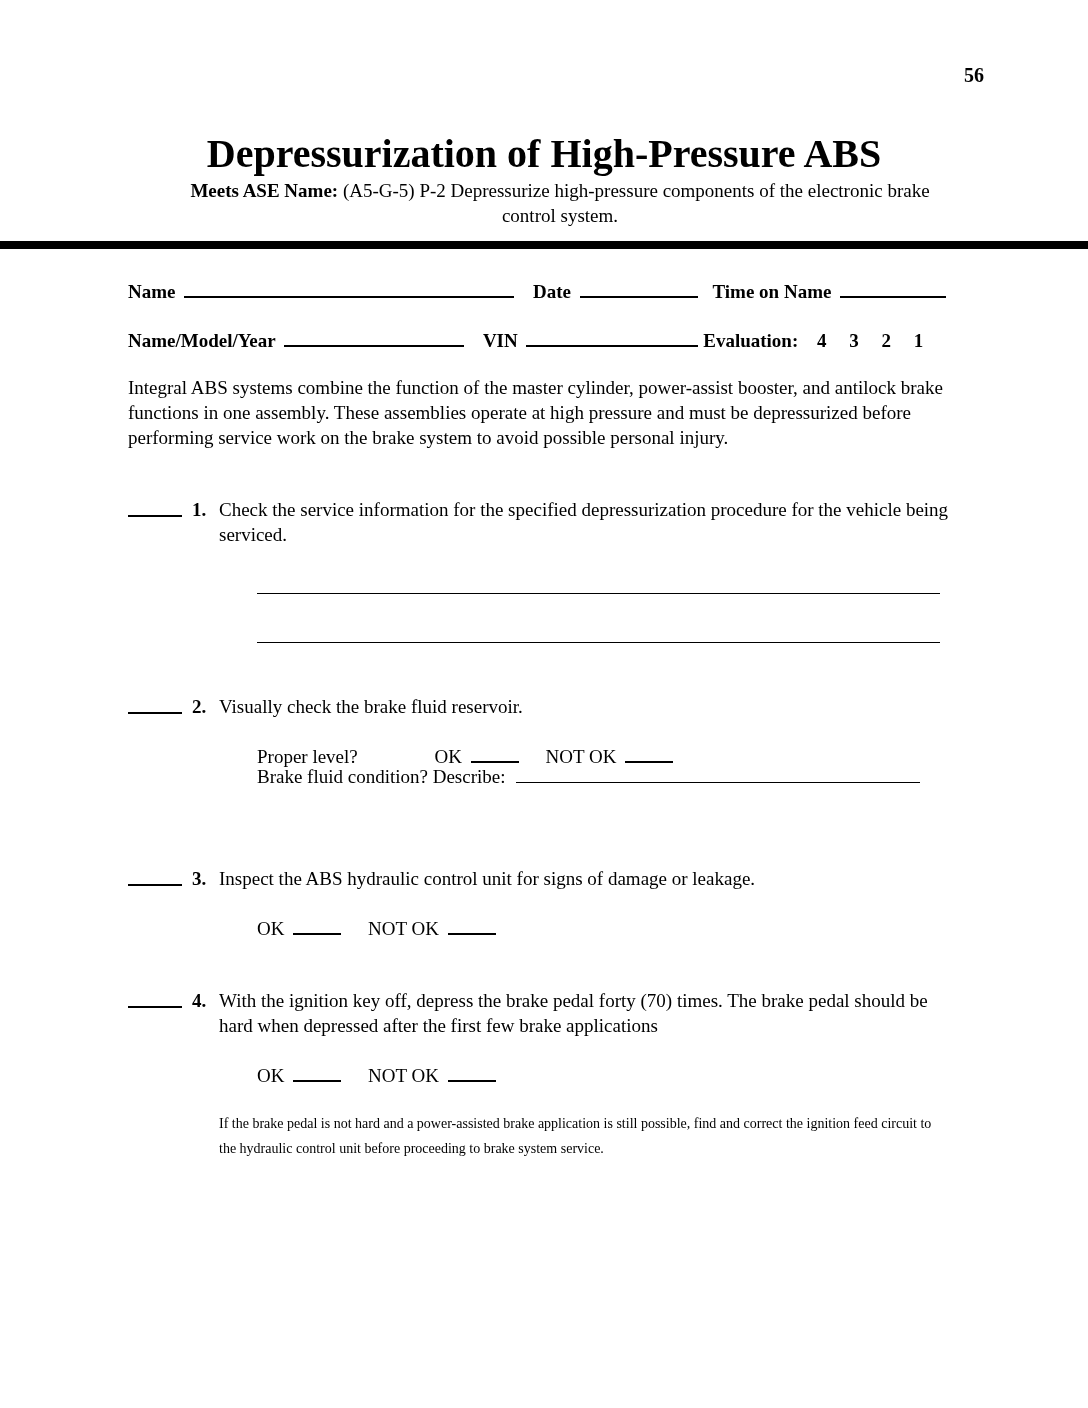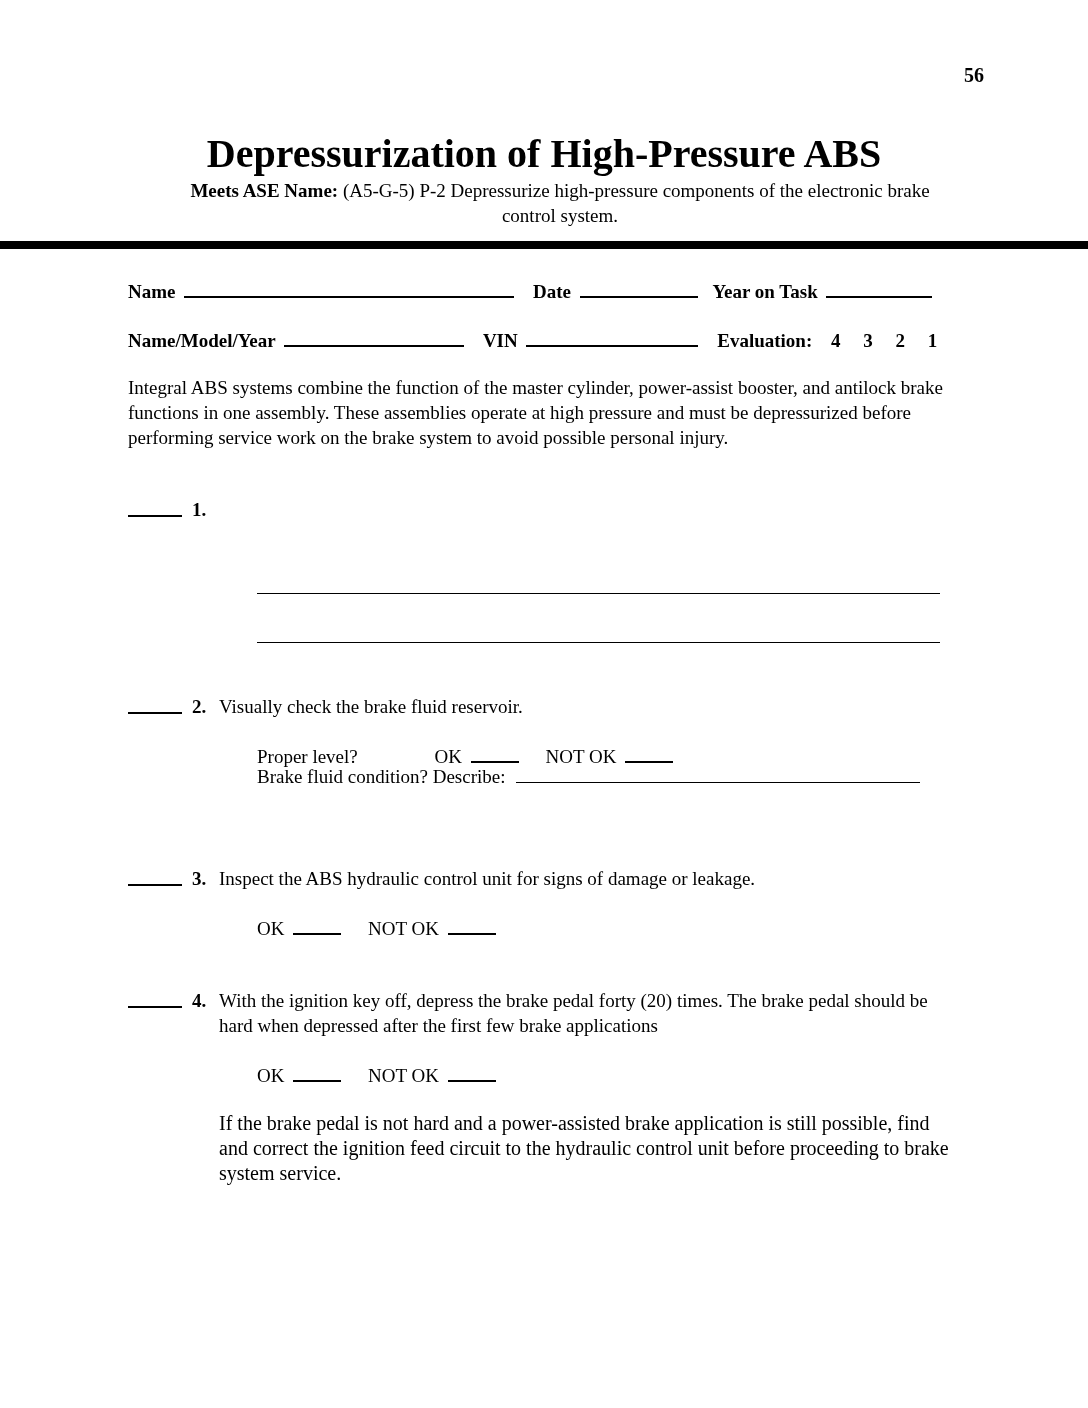--- a/index.html
+++ b/index.html
@@ -34,41 +34,42 @@
   <span>(A5-G-5) P-2  Depressurize high-pressure components of the electronic brake</span><br>
   <span>control system.</span>
 </div>
 <div class="abs rule"></div>
 
 <div class="abs field-row" style="top:278px;">
   <span>Name</span>
   <span class="blank" style="width:330px;margin-left:4px;"></span>
   <span style="margin-left:14px;">Date</span>
   <span class="blank" style="width:118px;margin-left:4px;"></span>
-  <span style="margin-left:10px;">Year on Task</span>
+  <span style="margin-left:10px;">Time on Name</span>
   <span class="blank" style="width:106px;margin-left:4px;"></span>
 </div>
 
 <div class="abs field-row" style="top:327px;">
   <span>Name/Model/Year</span>
   <span class="blank" style="width:180px;margin-left:4px;"></span>
   <span style="margin-left:14px;">VIN</span>
   <span class="blank" style="width:172px;margin-left:4px;"></span>
-  <span style="margin-left:14px;">Evaluation:</span>
+  <span style="">Evaluation:</span>
   <span style="margin-left:14px;">4</span>
   <span style="margin-left:18px;">3</span>
   <span style="margin-left:18px;">2</span>
   <span style="margin-left:18px;">1</span>
 </div>
 
 <div class="abs intro">Integral ABS systems combine the function of the master cylinder, power-assist booster, and antilock brake functions in one assembly.  These assemblies operate at high pressure and must be depressurized before performing service work on the brake system to avoid possible personal injury.</div>
 
 <div class="abs step" style="top:497px;width:860px;height:50px;">
   <span class="check"></span>
   <span class="num">1.</span>
+  <span class="text" style="width:730px;">Check the service information for the specified depressurization procedure for the vehicle being serviced.</span>
 </div>
 <div class="abs line" style="top:593px;left:257px;width:683px;"></div>
 <div class="abs line" style="top:642px;left:257px;width:683px;"></div>
 
 <div class="abs step" style="top:694px;width:860px;height:26px;">
   <span class="check"></span>
   <span class="num">2.</span>
   <span class="text">Visually check the brake fluid reservoir.</span>
 </div>
 <div class="abs sub" style="top:743px;left:257px;">
@@ -91,21 +92,21 @@
 <div class="abs sub" style="top:915px;left:257px;">
   <span class="bold">OK</span>
   <span class="blank" style="width:48px;margin-left:4px;"></span>
   <span class="bold" style="margin-left:22px;">NOT OK</span>
   <span class="blank" style="width:48px;margin-left:4px;"></span>
 </div>
 
 <div class="abs step" style="top:988px;width:860px;height:50px;">
   <span class="check"></span>
   <span class="num">4.</span>
-  <span class="text" style="width:730px;">With the ignition key off, depress the brake pedal forty (20) times.  The brake pedal should be hard when depressed after the first few brake applications</span>
+  <span class="text" style="width:730px;">With the ignition key off, depress the brake pedal forty (70) times.  The brake pedal should be hard when depressed after the first few brake applications</span>
 </div>
 <div class="abs sub" style="top:1062px;left:257px;">
   <span class="bold">OK</span>
   <span class="blank" style="width:48px;margin-left:4px;"></span>
   <span class="bold" style="margin-left:22px;">NOT OK</span>
   <span class="blank" style="width:48px;margin-left:4px;"></span>
 </div>
-<div class="abs" style="top:1111px;left:219px;width:730px;font-size:20px;line-height:25px;">If the brake pedal is not hard and a power-assisted brake application is still possible, find and correct the ignition feed circuit to the hydraulic control unit before proceeding to brake system service.</div>
+<div class="abs" style="top:1111px;left:219px;width:730px;font-size:14px;line-height:25px;">If the brake pedal is not hard and a power-assisted brake application is still possible, find and correct the ignition feed circuit to the hydraulic control unit before proceeding to brake system service.</div>
 
 </body></html>

